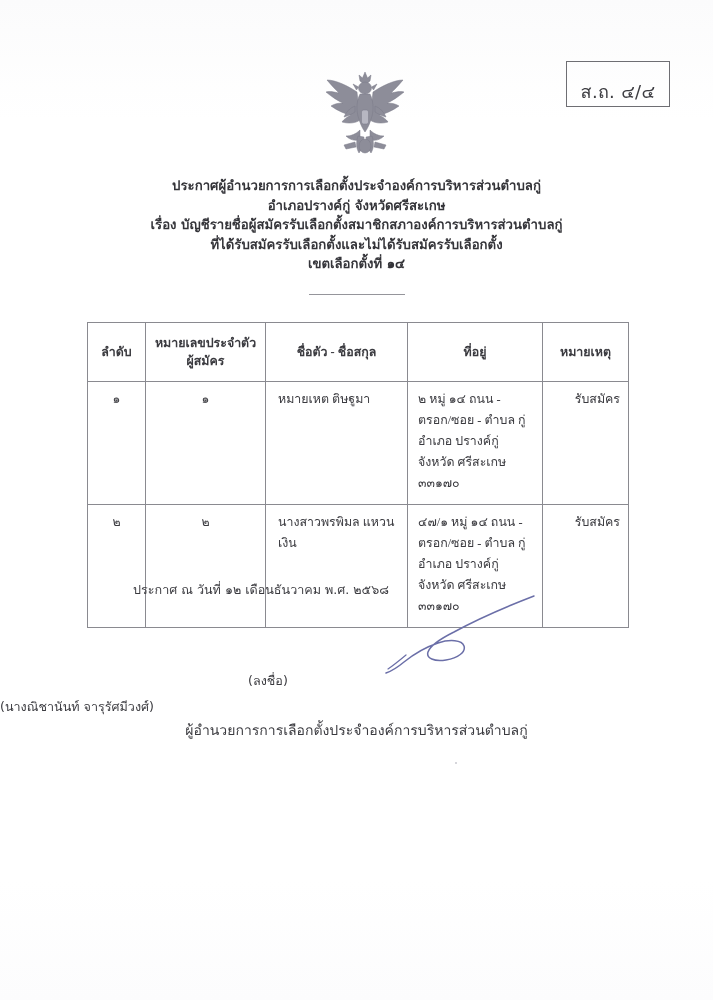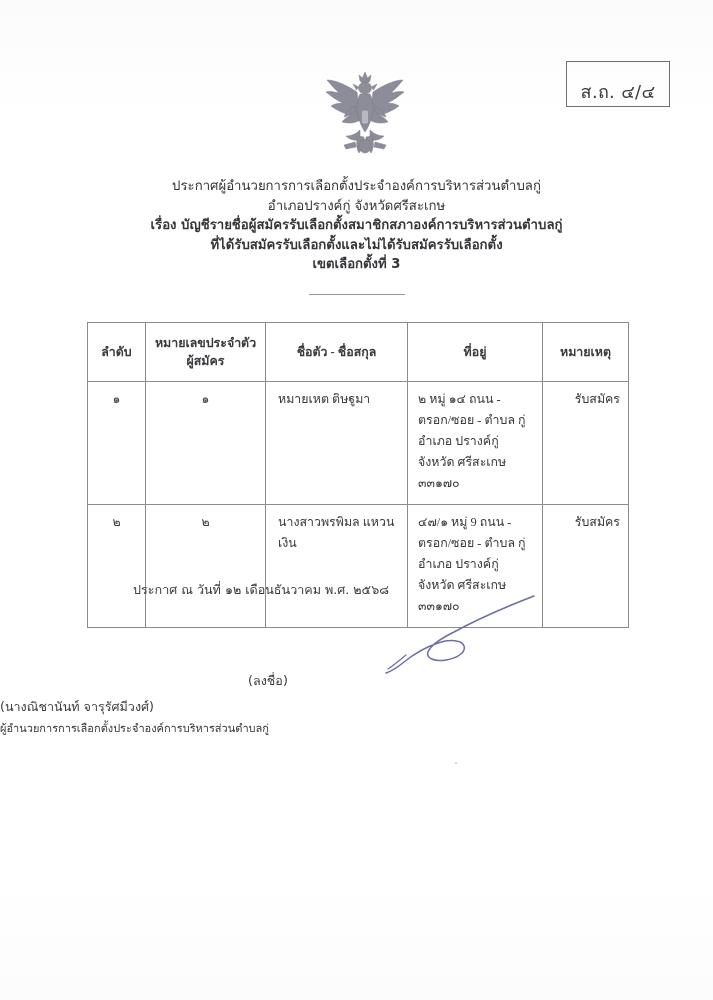--- a/index.html
+++ b/index.html
@@ -52,21 +52,21 @@
     position: absolute;
     left: 0;
     top: 176px;
     width: 713px;
     text-align: center;
   }
   .heading .line {
     font-size: 13.2px;
     line-height: 19.5px;
     color: #343439;
-    font-weight: 400;
+    font-weight: 700;
     white-space: nowrap;
   }
   .heading .line.sub {
     font-weight: 700;
   }
   .divider {
     position: absolute;
     left: 309px;
     top: 294px;
     width: 96px;
@@ -158,21 +158,22 @@
     text-align: left;
     font-size: 12.6px;
     color: #3a3a3f;
     white-space: nowrap;
   }
   .sign-title {
     position: absolute;
     left: 0;
     top: 719px;
     width: 713px;
-    font-size: 11px;
+    text-align: center;
+    font-size: 14px;
     color: #3a3a3f;
     white-space: nowrap;
   }
   .speck {
     position: absolute;
     left: 455px;
     top: 762px;
     width: 2px;
     height: 2px;
     background: #c9c9cf;
@@ -221,21 +222,21 @@
         <path d="M53 76 L64 79 L62 83 L52 81 Z"></path>
       </g>
     </svg>
   </div>
 
   <div class="heading">
     <div class="line">ประกาศผู้อำนวยการการเลือกตั้งประจำองค์การบริหารส่วนตำบลกู่</div>
     <div class="line">อำเภอปรางค์กู่ จังหวัดศรีสะเกษ</div>
     <div class="line sub">เรื่อง บัญชีรายชื่อผู้สมัครรับเลือกตั้งสมาชิกสภาองค์การบริหารส่วนตำบลกู่</div>
     <div class="line sub">ที่ได้รับสมัครรับเลือกตั้งและไม่ได้รับสมัครรับเลือกตั้ง</div>
-    <div class="line sub">เขตเลือกตั้งที่ 3</div>
+    <div class="line sub">เขตเลือกตั้งที่ ๑๔</div>
   </div>
   <div class="divider"></div>
 
   <table class="doc-table">
     <colgroup>
       <col class="w-seq">
         <col class="w-num">
         <col class="w-name">
         <col class="w-addr">
         <col class="w-remark">
@@ -257,21 +258,21 @@
         <td class="c-seq">๑</td>
         <td class="c-num">๑</td>
         <td class="c-name">หมายเหต ติษฐูมา</td>
         <td class="c-addr">๒ หมู่ ๑๔ ถนน - ตรอก/ซอย - ตำบล กู่ อำเภอ ปรางค์กู่ จังหวัด ศรีสะเกษ ๓๓๑๗๐</td>
         <td class="c-remark">รับสมัคร</td>
       </tr>
       <tr class="row-2">
         <td class="c-seq">๒</td>
         <td class="c-num">๒</td>
         <td class="c-name">นางสาวพรพิมล แหวนเงิน</td>
-        <td class="c-addr">๔๗/๑ หมู่ 9 ถนน - ตรอก/ซอย - ตำบล กู่ อำเภอ ปรางค์กู่ จังหวัด ศรีสะเกษ ๓๓๑๗๐</td>
+        <td class="c-addr">๔๗/๑ หมู่ ๑๔ ถนน - ตรอก/ซอย - ตำบล กู่ อำเภอ ปรางค์กู่ จังหวัด ศรีสะเกษ ๓๓๑๗๐</td>
         <td class="c-remark">รับสมัคร</td>
       </tr>
     </tbody>
   </table>
 
   <div class="date-line">ประกาศ ณ วันที่ ๑๒ เดือนธันวาคม พ.ศ. ๒๕๖๘</div>
 
   <div class="signature-ink">
     <svg viewBox="0 0 180 90" xmlns="http://www.w3.org/2000/svg">
       <path d="M176 4 C150 14 118 28 96 40 C82 47 72 54 70 60

